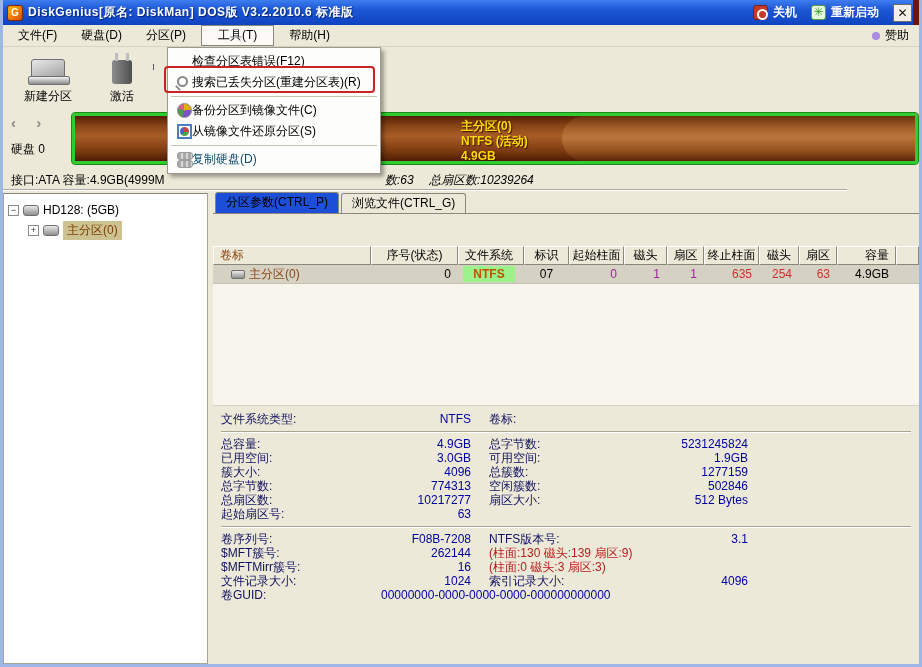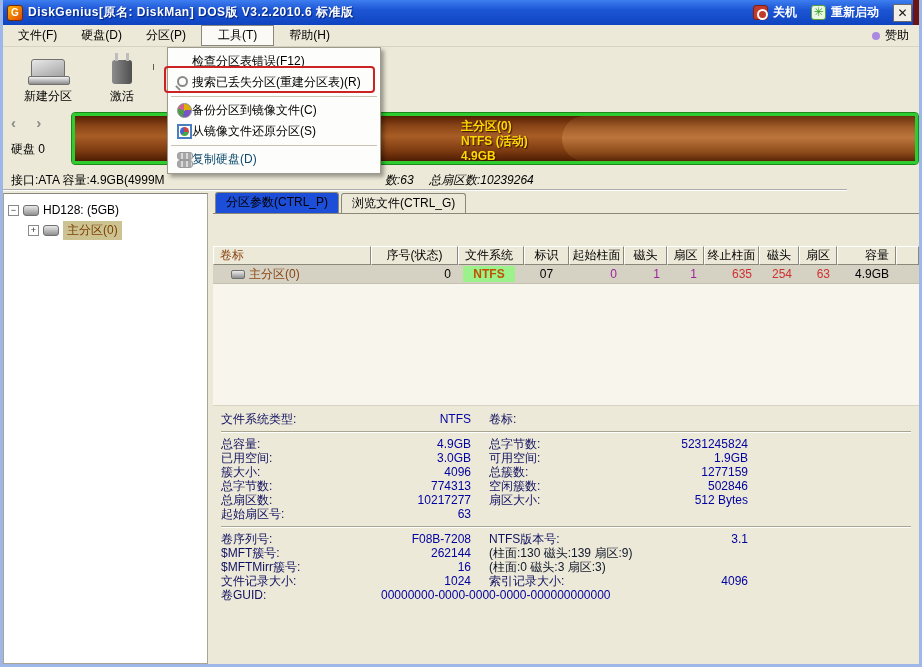--- a/index.html
+++ b/index.html
@@ -91,21 +91,21 @@
   .purple { color:#a020a0; } .red { color:#d03030; }
   .mini-disk { width:14px; height:9px; border-radius:2px; background:linear-gradient(180deg,#ececec,#8f8f8f); border:1px solid #6f6f6f; flex:0 0 auto; }
   .grid-empty { height:122px; background:#f7f5ec; border-bottom:1px solid #d8d4c4; }
 
   
   .details { flex:1; padding:6px 0 0 8px; background:#ece9d8; color:#101060; }
   .d-row { display:grid; grid-template-columns:160px 90px 18px 142px 117px 1fr; height:14px; line-height:14px; white-space:nowrap; }
   .d-row .v { text-align:right; color:#0000a0; }
   .d-row .l2 { grid-column:4; }
   .d-row .v2 { grid-column:5; text-align:right; color:#0000a0; }
-  .d-row .sfx { grid-column:4 / 7; color:#0f172a; }
+  .d-row .sfx { grid-column:4 / 7; color:#b91c1c; }
   .d-row .vwide { grid-column:2 / 6; text-align:left; color:#0000a0; }
   .groove { height:2px; border-top:1px solid #a9a591; border-bottom:1px solid #fff; margin:5px 8px 4px 0; }
 
   
   .menu-popup { position:absolute; left:164px; top:47px; width:214px; background:#fdfdfb;
                 border:1px solid #9c9a8c; box-shadow:3px 3px 4px rgba(0,0,0,.35); z-index:10; padding:3px 0; }
   .menu-row { position:relative; height:21px; line-height:21px; padding-left:24px; cursor:pointer; white-space:nowrap; }
   .menu-row.disabled { color:#0c4a6e; cursor:default; }
   .menu-sep { border-top:1px solid #c8c4b4; margin:3px 3px; }
   .mi { position:absolute; left:9px; top:3px; width:15px; height:15px; }

